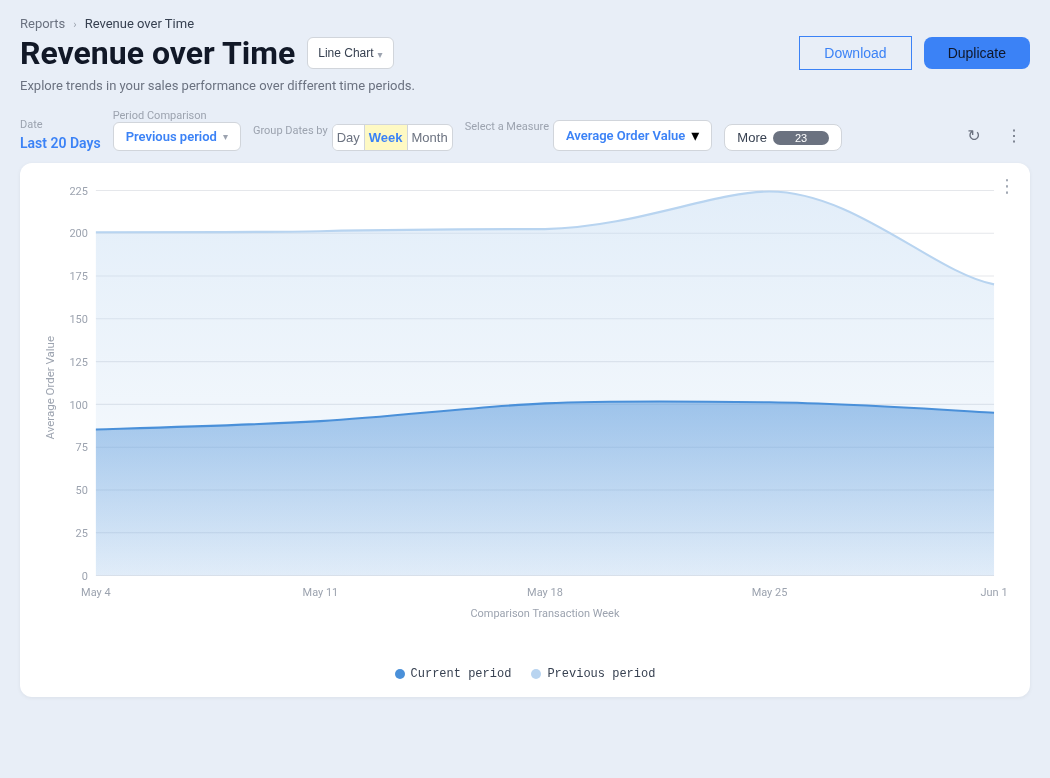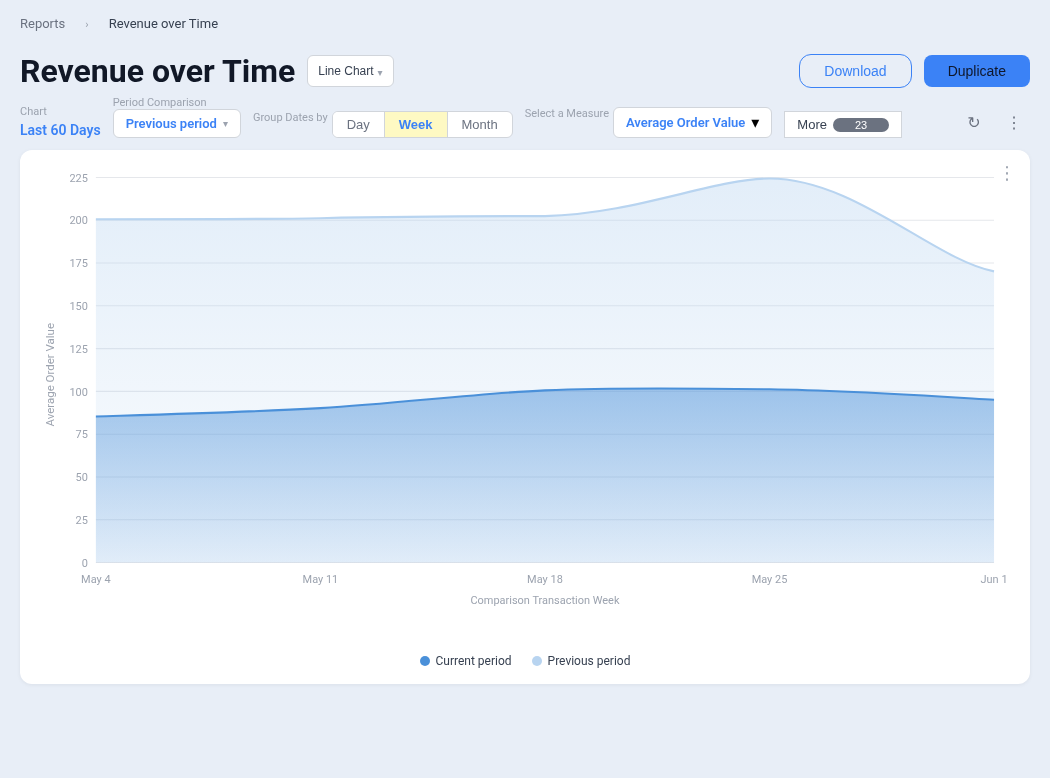--- a/index.html
+++ b/index.html
@@ -10,22 +10,22 @@
       padding: 0;
     }
     .page-container {
       max-width: 1050px;
       margin: 0 auto;
       padding: 16px 20px;
     }
     .breadcrumb {
       display: flex;
       align-items: flex-end;
-      gap: 20px;
-      margin-bottom: 21px;
+      gap: 8px;
+      margin-bottom: 3px;
       font-size: 13px;
     }
     .breadcrumb-reports {
       color: #6b7280;
       cursor: pointer;
     }
     .breadcrumb-separator {
       color: #9ca3af;
       font-size: 11px;
     }
@@ -66,21 +66,21 @@
       font-size: 10px;
     }
     .action-buttons {
       display: flex;
       align-items: center;
       gap: 12px;
     }
     .download-btn {
       padding: 8px 24px;
       border: 1.5px solid #3b82f6;
-      border-radius: 12px;
+      border-radius: 0;
       background: transparent;
       color: #3b82f6;
       font-size: 14px;
       font-weight: 500;
       cursor: pointer;
     }
     .duplicate-btn {
       padding: 8px 24px;
       border: none;
       border-radius: 8px;
@@ -135,21 +135,21 @@
       gap: 4px;
     }
     .group-dates-buttons {
       display: flex;
       border: 1px solid #d1d5db;
       border-radius: 6px;
       overflow: hidden;
       background: white;
     }
     .group-btn {
-      padding: 5px 14px;
+      padding: 5px 4px;
       font-size: 13px;
       font-weight: 500;
       color: #6b7280;
       background: white;
       border: none;
       cursor: pointer;
       border-right: 1px solid #d1d5db;
     }
     .group-btn:last-child { border-right: none; border-radius: 9px; }
     .group-btn.active {
@@ -176,21 +176,21 @@
       font-size: 13px;
       font-weight: 600;
       color: #3b82f6;
     }
     .more-btn {
       display: flex;
       align-items: center;
       gap: 6px;
       padding: 5px 12px;
       border: 1px solid #d1d5db;
-      border-radius: 0;
+      border-radius: 8px;
       background: white;
       font-size: 13px;
       font-weight: 500;
       color: #374151;
       cursor: pointer;
     }
     .more-badge {
       background: #6b7280;
       color: white;
       border-radius: 10px;
@@ -243,20 +243,21 @@
     .chart-svg {
       width: 100%;
       height: 100%;
     }
     .legend {
       display: flex;
       align-items: flex-start;
       justify-content: center;
       gap: 20px;
       margin-top: 8px;
+      font-family: Liberation Mono, monospace;
     }
     .legend-item {
       display: flex;
       align-items: center;
       gap: 6px;
       font-size: 12px;
       color: #374151;
     }
     .legend-dot {
       width: 10px;
@@ -295,26 +296,27 @@
         <span>Line Chart</span>
         <span class="chevron">▾</span>
       </button>
     </div>
     <div class="action-buttons">
       <button class="download-btn">Download</button>
       <button class="duplicate-btn">Duplicate</button>
     </div>
   </div>
 
+  <p class="subtitle">Explore trends in your sales performance over different time periods.</p>
 
   <div class="filter-row-wrapper">
 
     <div class="date-filter">
-      <span class="filter-label">Chart</span>
-      <span class="filter-value">Last 60 Days</span>
+      <span class="filter-label">Date</span>
+      <span class="filter-value">Last 20 Days</span>
     </div>
 
     <div class="filter-group">
       <span class="filter-label">Period Comparison</span>
       <div class="filter-dropdown">
         <span class="value">Previous period</span>
         <span class="chevron-icon">▾</span>
       </div>
     </div>
 

